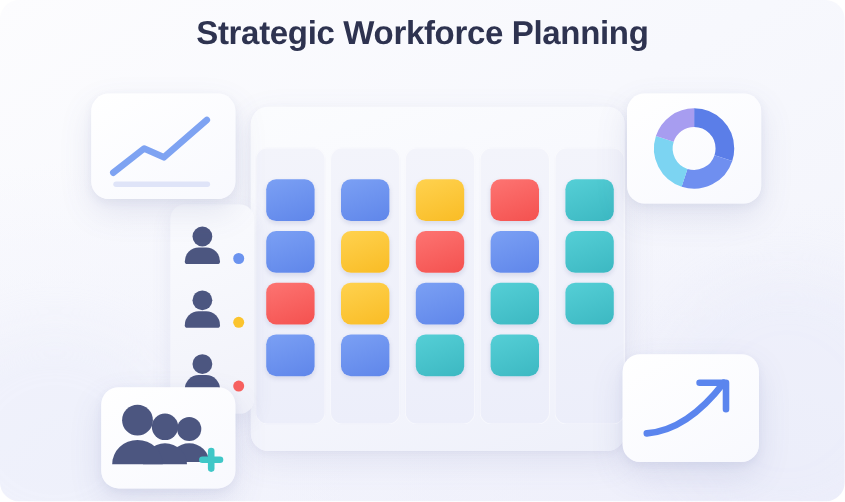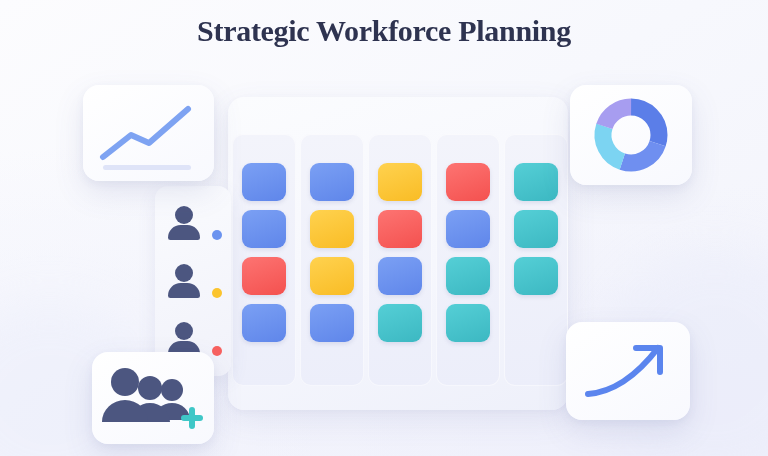--- a/index.html
+++ b/index.html
@@ -5,25 +5,26 @@
   html, body {
     margin: 0;
     padding: 0;
     background: #ffffff;
   }
   #stage {
     position: relative;
     width: 768px;
     height: 456px;
     overflow: hidden;
-    font-family: Liberation Serif, serif;
+    font-family: Liberation Sans, sans-serif;
     background:
       radial-gradient(120% 110% at 85% 100%, #eeeffb 0%, rgba(238,239,251,0) 55%),
       radial-gradient(100% 100% at 12% 92%, #f2f3fc 0%, rgba(242,243,252,0) 60%),
       linear-gradient(150deg, #fcfcfe 0%, #f7f8fd 45%, #f2f3fb 100%);
+    border-radius: 18px;
   }
 
   
   .title {
     position: absolute;
     left: 0;
     top: 14px;
     width: 768px;
     text-align: center;
     font-size: 30px;

